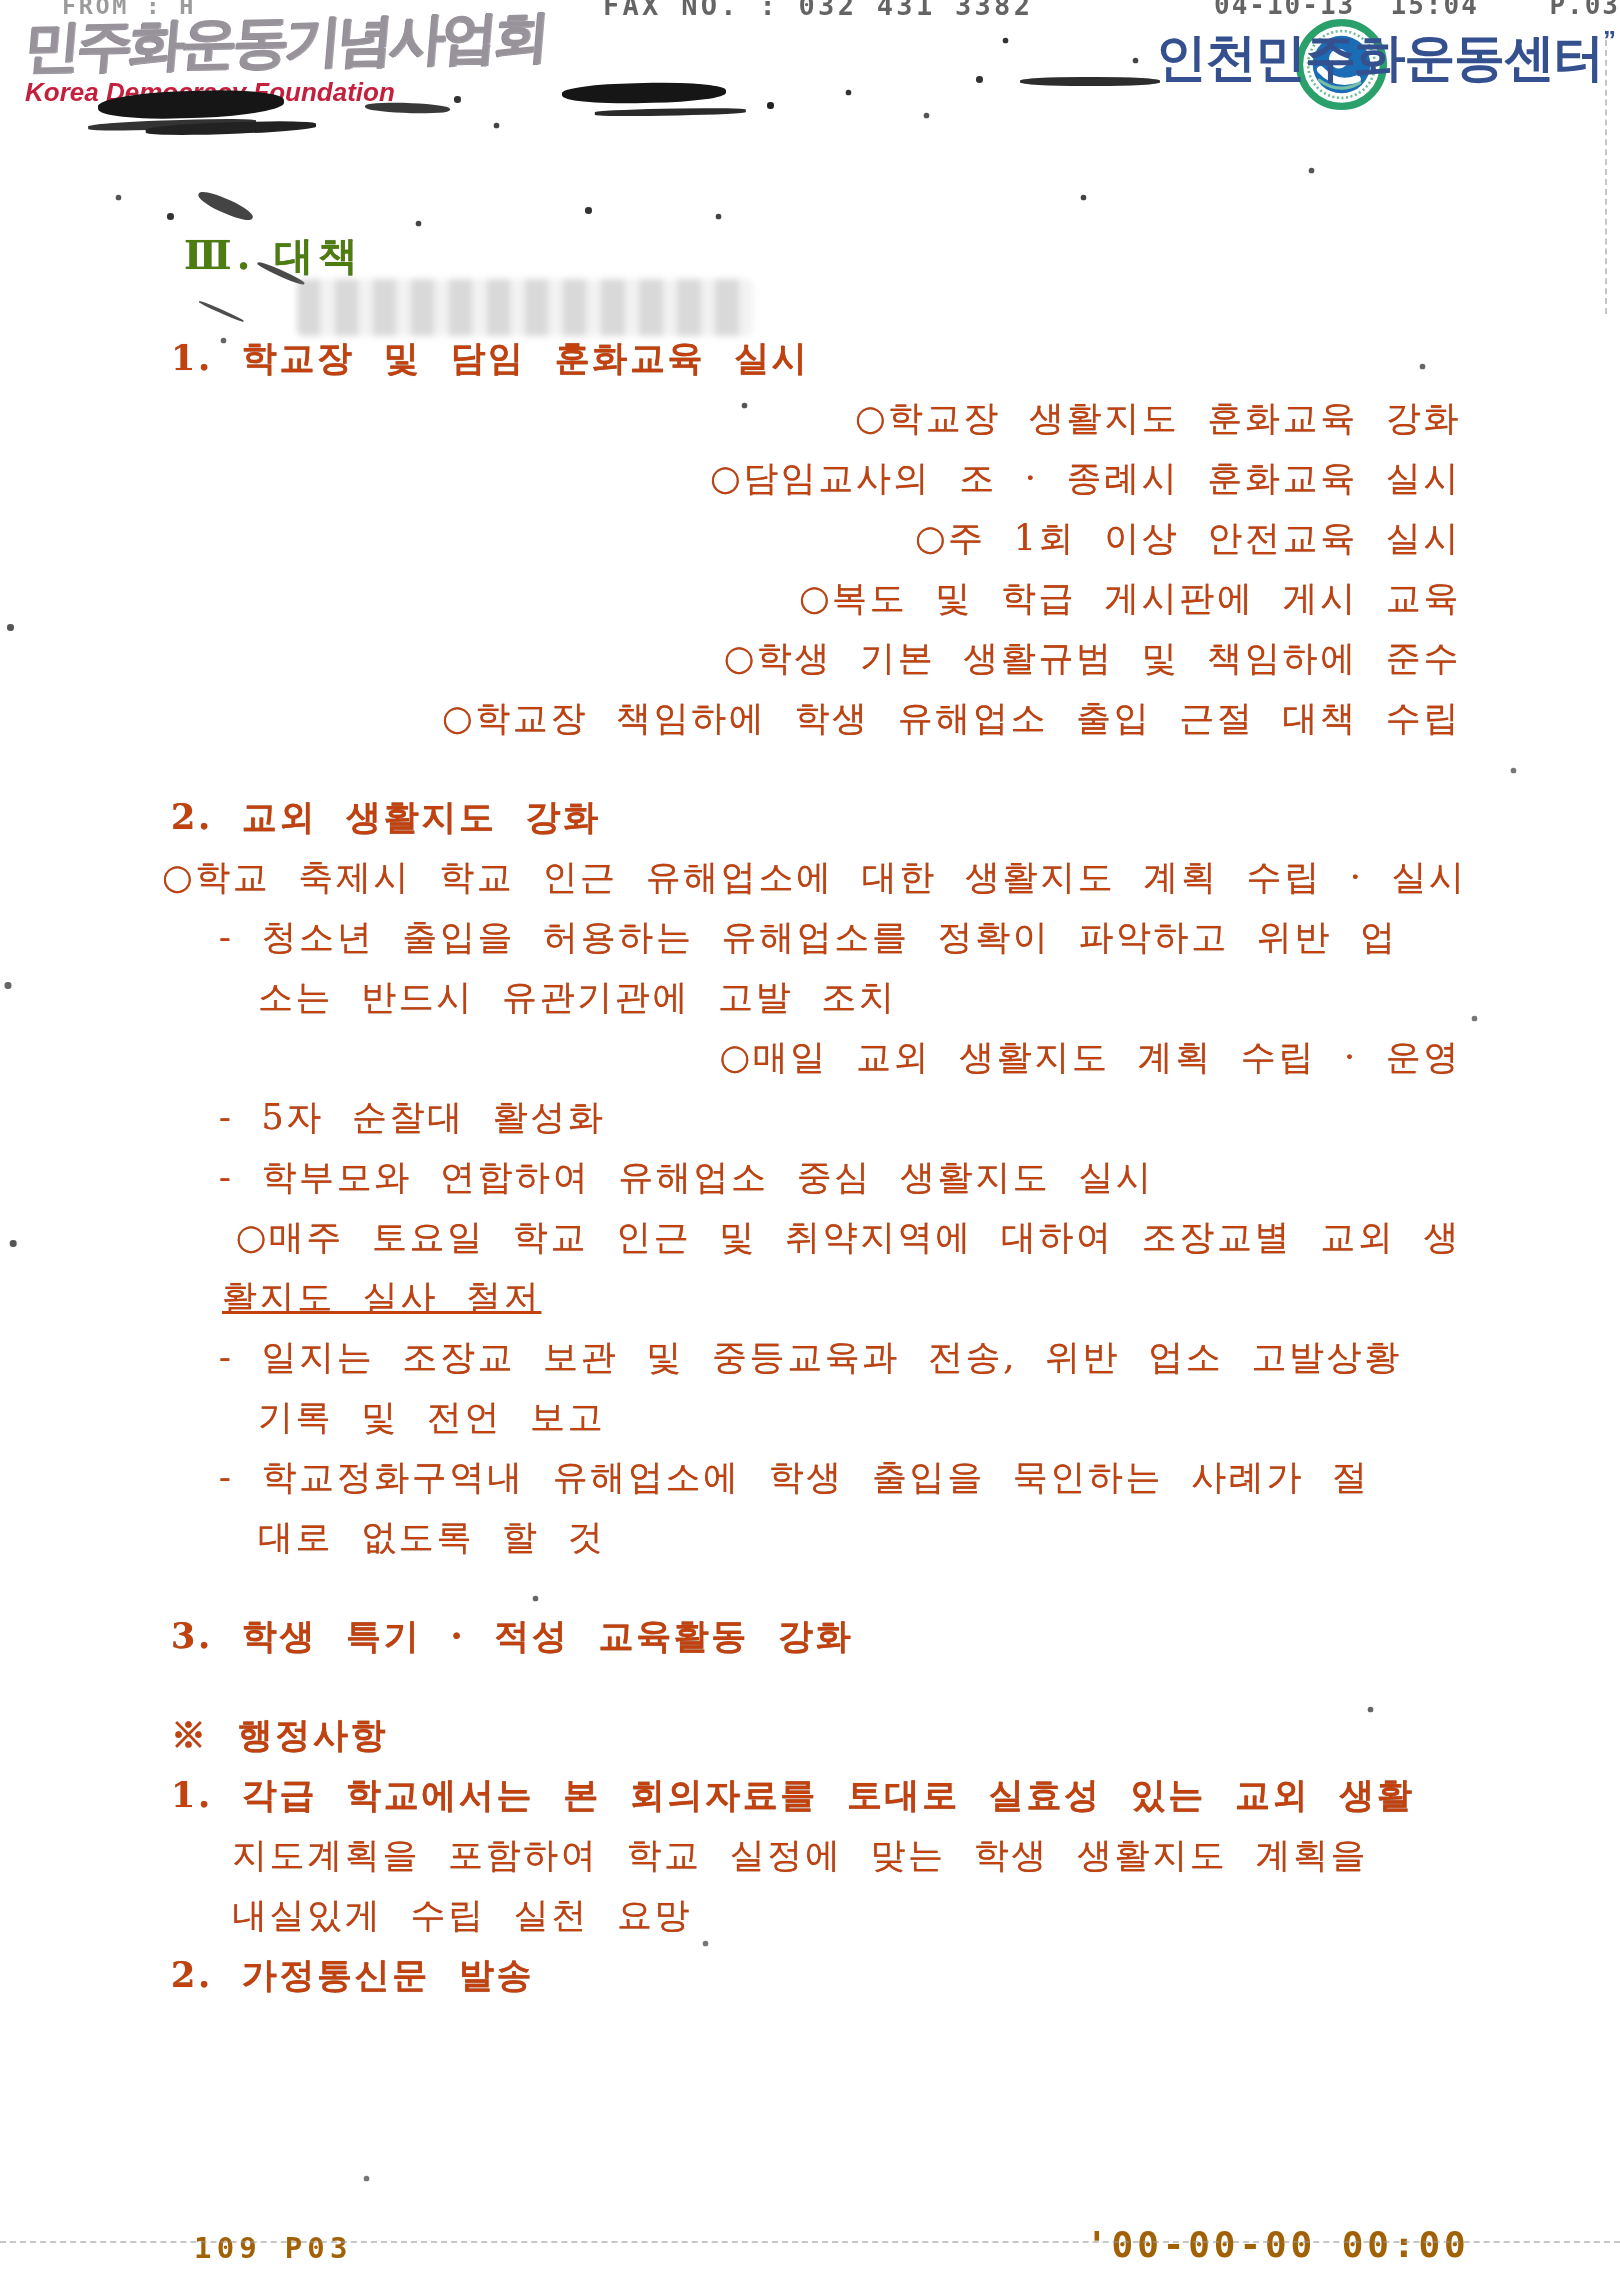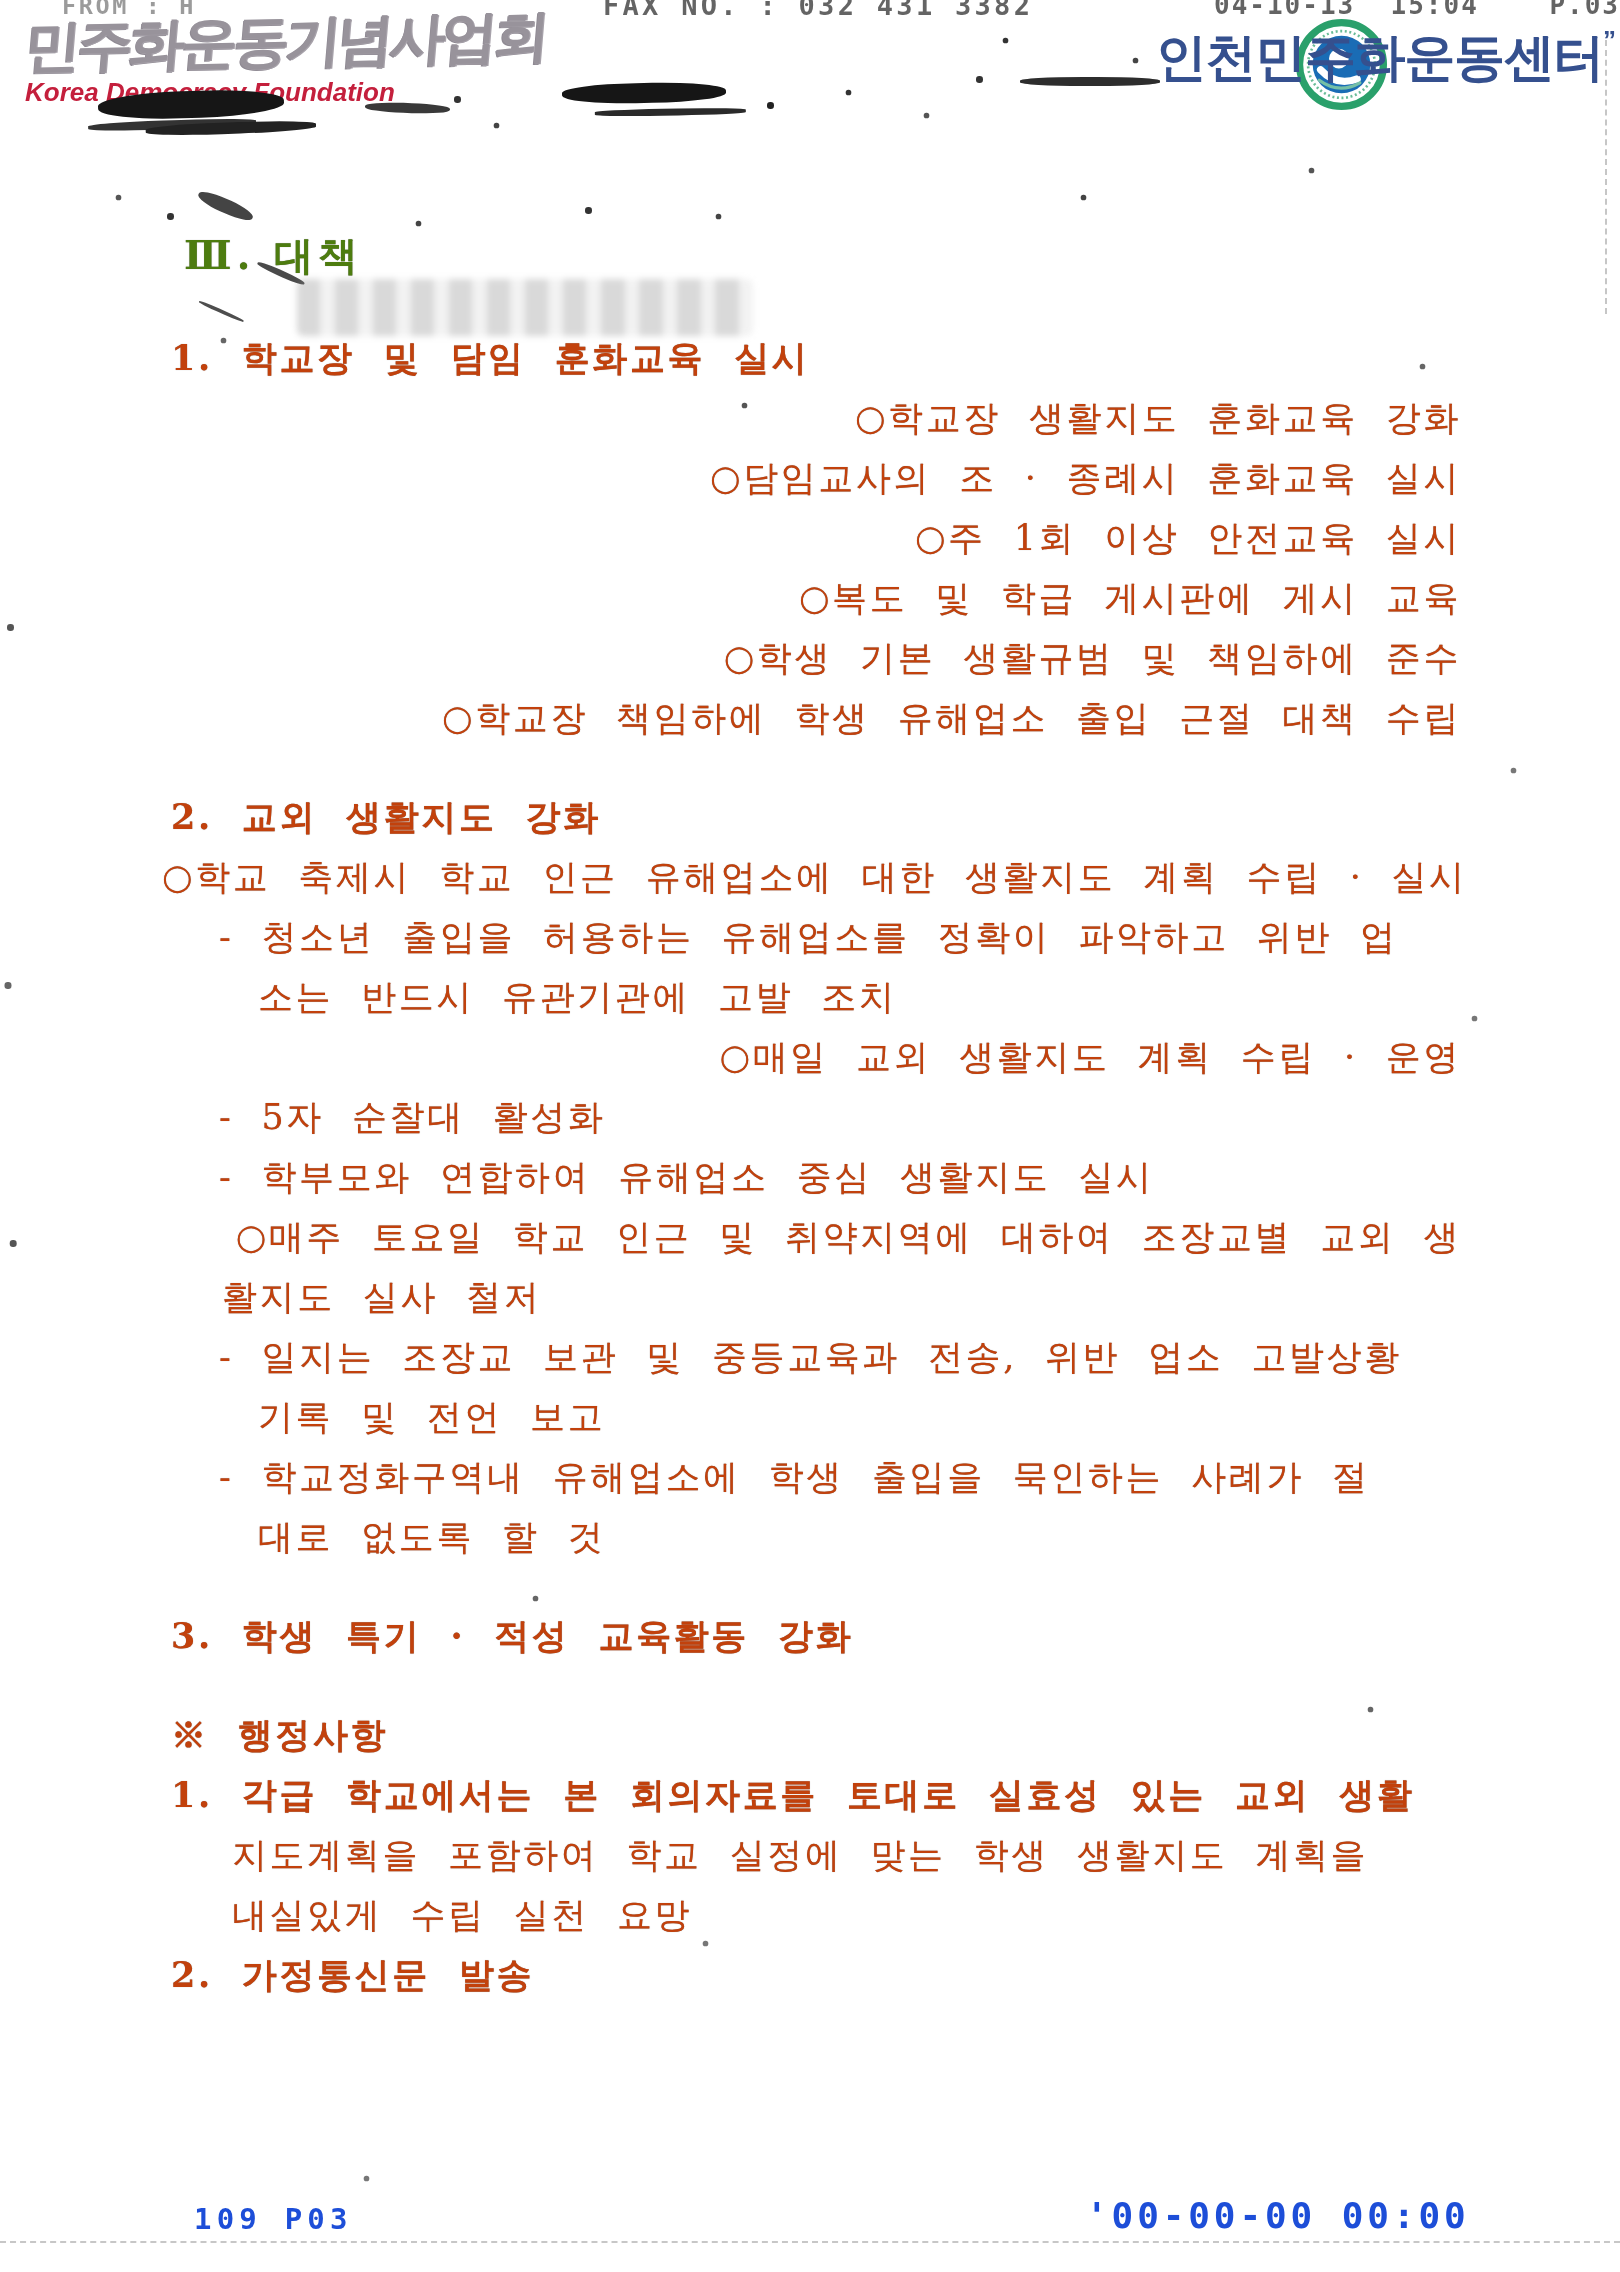--- a/index.html
+++ b/index.html
@@ -28,25 +28,25 @@
              letter-spacing:5.2px;text-shadow:0 0 0.7px rgba(0,0,0,.55);}
   .doc-lines{position:absolute;left:171px;top:328px;width:1290px;color:#c2410c;
              font-size:35px;font-weight:500;letter-spacing:2.6px;word-spacing:14.3px;
              text-shadow:0 0 0.7px rgba(0,0,0,.5);}
   .line{line-height:60px;white-space:nowrap;}
   .line.gap{margin-top:39px;}
   .line.h{font-weight:600;}
   .line.b{margin-left:-9px;text-align:right;}
   .line.d{padding-left:48px;}
   .line.c1{padding-left:87px;}
-  .line.c2{padding-left:51px;}
+  .line.c2{padding-left:51px;text-decoration:underline;}
   .line.c3{padding-left:61px;}
   
   .footer-left,.footer-right{position:absolute;font-family:"DejaVu Sans Mono","Liberation Mono",monospace;
-             color:#1d4ed8;font-weight:bold;}
+             color:#a16207;font-weight:bold;margin-top:29px;}
   .footer-left{left:194px;top:2202px;font-size:29px;letter-spacing:5.2px;}
   .footer-right{left:1086px;top:2195px;font-size:36px;letter-spacing:3.9px;}
   .footer-rule{position:absolute;left:0;top:2241px;width:1620px;border-top:2px dashed #9a9a9a;opacity:.55;}
   
   .streak{position:absolute;background:#161616;border-radius:45%;}
   .st1{left:98px;top:91px;width:186px;height:27px;transform:rotate(-2deg);
        box-shadow:39px 25px 0 -7.8px #222,-19.6px 19.6px 0 -9px #333;}
   .st2{left:365px;top:103px;width:85px;height:9.8px;transform:rotate(2deg);opacity:.85;}
   .st3{left:562px;top:83px;width:164px;height:19.6px;transform:rotate(-1deg);
        box-shadow:26px 19.6px 0 -6.5px #2a2a2a;}

